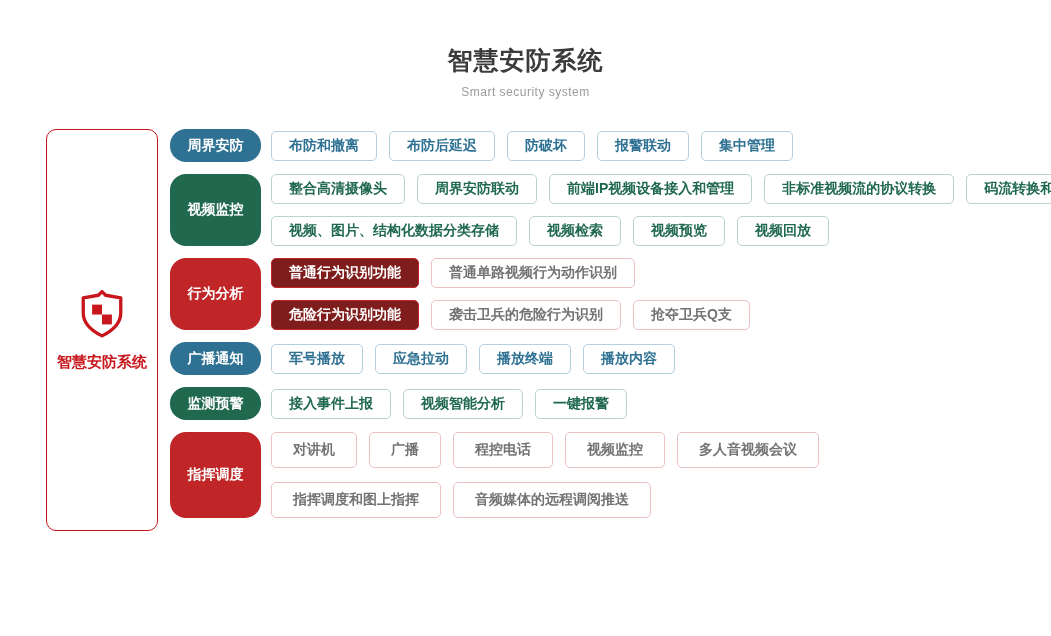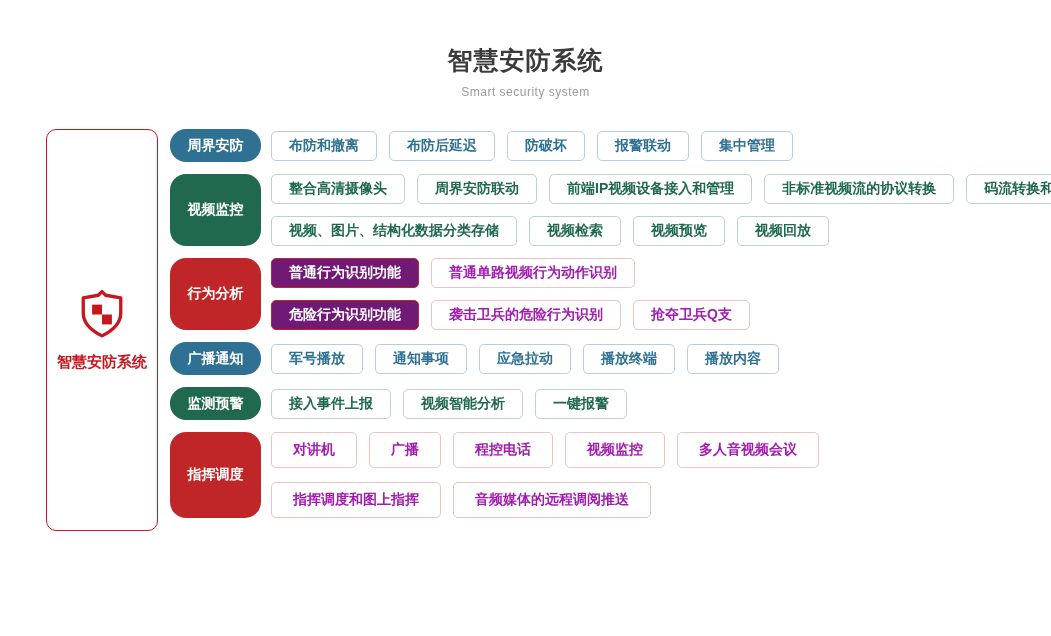--- a/index.html
+++ b/index.html
@@ -46,22 +46,22 @@
     background: #fff; border: 1px solid #ccc; border-radius: 5px;
     font-size: 14px; font-weight: bold; white-space: nowrap;
   }
 
   
   .group.blue  .cat { background: #2e7193; }
   .group.blue  .chip { color: #2e7193; border-color: #b3cfe0; }
   .group.green .cat { background: #20694f; }
   .group.green .chip { color: #20694f; border-color: #b9d4ca; }
   .group.red   .cat { background: #c02628; }
-  .group.red   .chip { color: #a21caf; border-color: #ecc2c3; }
-  .group.red   .chip.filled { background: #701a75; color: #fff; border-color: #c02628; }
+  .group.red   .chip { color: #737373; border-color: #ecc2c3; }
+  .group.red   .chip.filled { background: #7f1d1d; color: #fff; border-color: #c02628; }
 
   
   .group-command-dispatch .chip { height: 36px; padding: 0 21px; }
   .group-command-dispatch .rows { gap: 14px; }
 </style>
 </head>
 <body>
 
 <div class="page">
 
@@ -124,21 +124,20 @@
               <div class="chip">袭击卫兵的危险行为识别</div>
               <div class="chip">抢夺卫兵Q支</div>
             </div>
           </div>
         </div>
         <div class="group blue group-broadcast-notice">
           <div class="cat">广播通知</div>
           <div class="rows">
             <div class="chip-row">
               <div class="chip">军号播放</div>
-              <div class="chip">通知事项</div>
               <div class="chip">应急拉动</div>
               <div class="chip">播放终端</div>
               <div class="chip">播放内容</div>
             </div>
           </div>
         </div>
         <div class="group green group-monitoring-warning">
           <div class="cat">监测预警</div>
           <div class="rows">
             <div class="chip-row">

